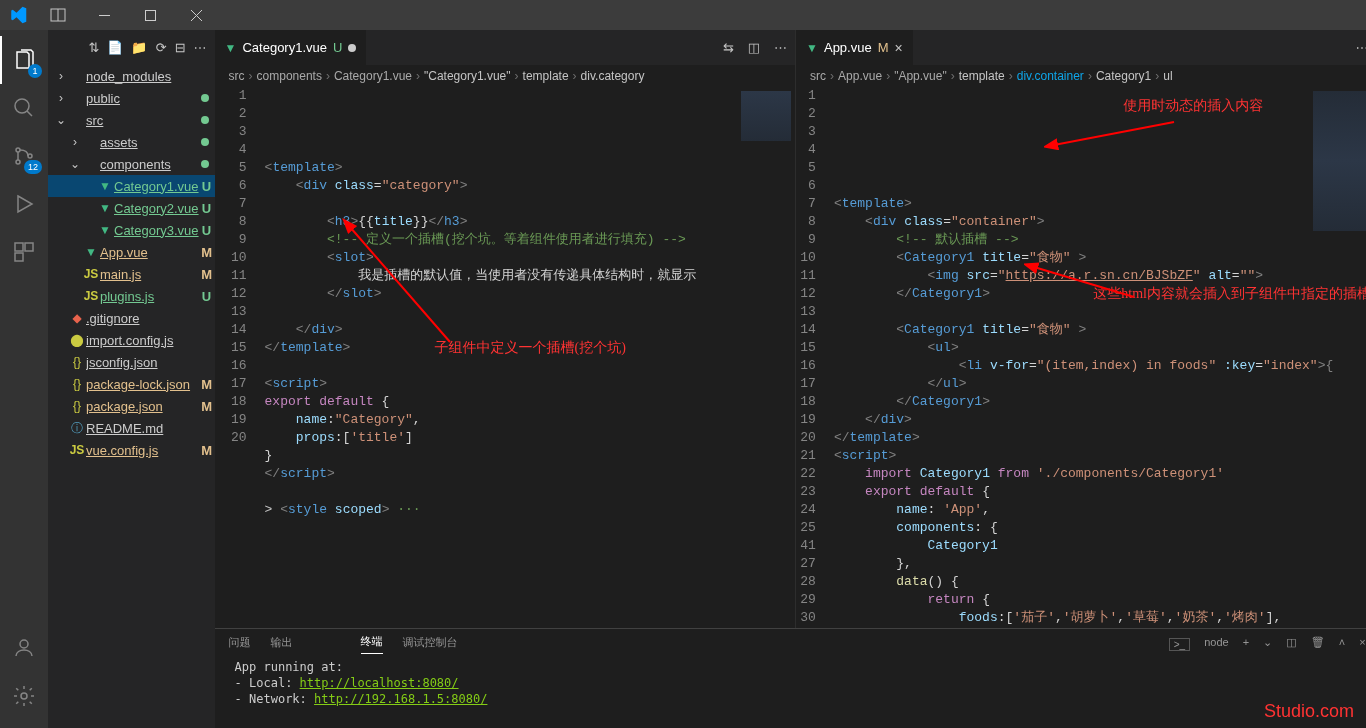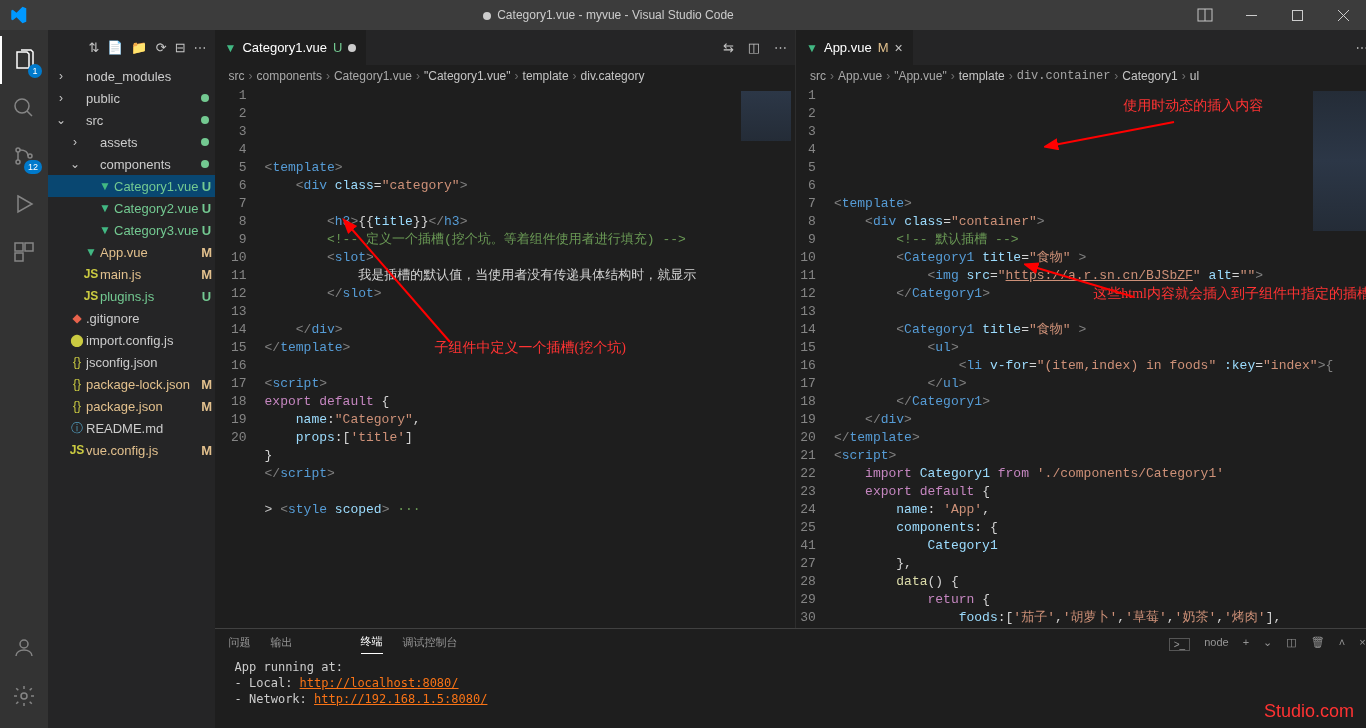--- a/index.html
+++ b/index.html
@@ -20,21 +20,21 @@
 .activitybar .badge { position:absolute; bottom:6px; right:6px; background:#007acc; color:#fff; font-size:9px; border-radius:8px; padding:0 4px; line-height:14px; min-width:14px; text-align:center;}
 .activitybar .bottom { margin-top:auto; margin-bottom:8px; display:flex; flex-direction:column; align-items:center;}
 .sidebar { width: 170px; background: #252526; display: flex; flex-direction: column; font-size: 13px; }
 .sidebar-header { height: 35px; display: flex; align-items: center; justify-content: flex-end; padding: 0 8px; gap: 8px; color:#c5c5c5;}
 .sidebar-header span { cursor:pointer; }
 .tree { overflow:auto; flex:1; }
 .tree-row { display:flex; align-items:center; height:22px; padding-left:6px; color:#cccccc; cursor:pointer; position:relative;}
 .tree-row.selected { background:#094771; }
 .tree-row .chev { width:14px; text-align:center; color:#c5c5c5; font-size:12px;}
 .tree-row .ficon { width:18px; text-align:center; font-size:12px;}
-.tree-row .label { flex:1; white-space:nowrap; overflow:hidden; text-overflow:ellipsis;}
+.tree-row .label { flex:1; white-space:nowrap; overflow:hidden; text-overflow:ellipsis;text-decoration:underline;}
 .tree-row .mod { width:16px; color:#e2c08d; font-weight:bold; text-align:center;}
 .tree-row .mod.U { color:#73c991; }
 .tree-row .dot-green { width:8px; height:8px; border-radius:50%; background:#73c991; margin-right:6px;}
 .tree-row.git-m .label { color:#e2c08d; }
 .tree-row.git-u .label { color:#73c991; }
 .editors-area { flex:1; display:flex; flex-direction:column; background:#1e1e1e; }
 .editor-split { display:flex; flex:1; min-height:0;}
 .editor-pane { flex:1; display:flex; flex-direction:column; border-right:1px solid #2d2d2d; min-width:0; position:relative;}
 .tabs-row { display:flex; background:#252526; height:35px; align-items:stretch;}
 .tab { display:flex; align-items:center; padding:0 10px; background:#2d2d2d; color:#969696; border-right:1px solid #252526; gap:6px; font-size:13px;}
@@ -62,35 +62,34 @@
 .punct { color:#d4d4d4;}
 .url { color:#ce9178; text-decoration:underline;}
 .txt { color:#d4d4d4;}
 .annot-red { color:#ff3333; font-family:"Microsoft YaHei"; font-size:14px;}
 .panel { height:100px; background:#1e1e1e; border-top:1px solid #414141; display:flex; flex-direction:column;}
 .panel-tabs { height:30px; display:flex; align-items:center; padding-left:14px; gap:20px; font-size:11px; color:#969696;}
 .panel-tabs span { cursor:pointer; padding-bottom:4px;}
 .panel-tabs span.active { color:#ffffff; border-bottom:1px solid #fff;margin-left:48px;}
 .panel-tabs .right { margin-left:auto; display:flex; gap:14px; padding-right:12px; align-items:center;}
 .panel-body { flex:1; font-family:Consolas,monospace; font-size:12px; padding-left:20px; color:#cccccc; line-height:16px;}
-.panel-body .link { color:#f97316; text-decoration:underline;}
+.panel-body .link { color:#84cc16; text-decoration:underline;}
 .watermark { position:absolute; right:12px; bottom:6px; color:#ff3333; font-family:sans-serif; font-size:18px;}
 svg.arrow { position:absolute; pointer-events:none;}
 .fold { color:#c5c5c5; cursor:pointer;}
 </style>
 </head>
 <body>
 
 <div class="titlebar">
   <div class="logo">
     <svg width="18" height="18" viewBox="0 0 24 24">
         <path fill="#0098ff" d="M23 3l-5-2-8 8-5-4-2 1v12l2 1 5-4 8 8 5-2V3z"></path>
       </svg>
   </div>
-  <div class="title"><span class="dot"></span><span>Category1.vue - myvue - Visual Studio Code</span></div>
   <div class="layout-icon">
     <svg width="16" height="16" viewBox="0 0 16 16">
         <rect x="1" y="2" width="14" height="12" fill="none" stroke="#c5c5c5"></rect>
         <line x1="8" y1="2" x2="8" y2="14" stroke="#c5c5c5"></line>
       </svg>
   </div>
   <div class="winbtns">
     <div>
         <svg width="11" height="1">
           <rect width="11" height="1" fill="#ccc"></rect>
@@ -363,21 +362,21 @@
         </div>
         <div class="breadcrumbs" id="bc-right">
             <span>src</span>
             <span class="sep"> › </span>
             <span>App.vue</span>
             <span class="sep"> › </span>
             <span>"App.vue"</span>
             <span class="sep"> › </span>
             <span style="color: rgb(197, 197, 197);">template</span>
             <span class="sep"> › </span>
-            <span style="color: #a3a3a3; font-family: Liberation Mono, monospace;">div.container</span>
+            <span style="color: #0ea5e9;">div.container</span>
             <span class="sep"> › </span>
             <span style="color: rgb(197, 197, 197);">Category1</span>
             <span class="sep"> › </span>
             <span style="color: rgb(197, 197, 197);">ul</span>
           </div>
         <div class="code-area">
           <div class="gutter" id="gut-right">
               <div class="ln">1</div>
               <div class="ln">2</div>
               <div class="ln">3</div>

